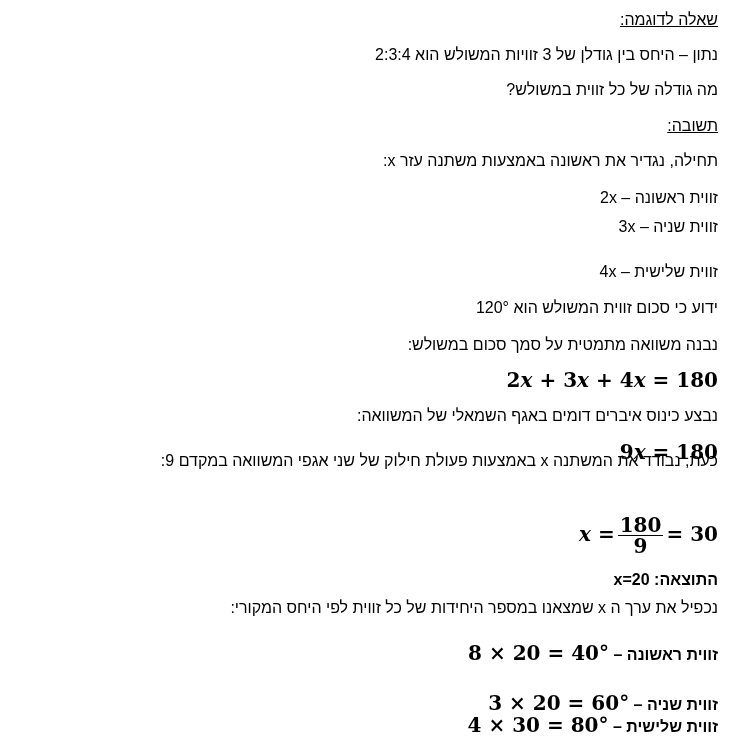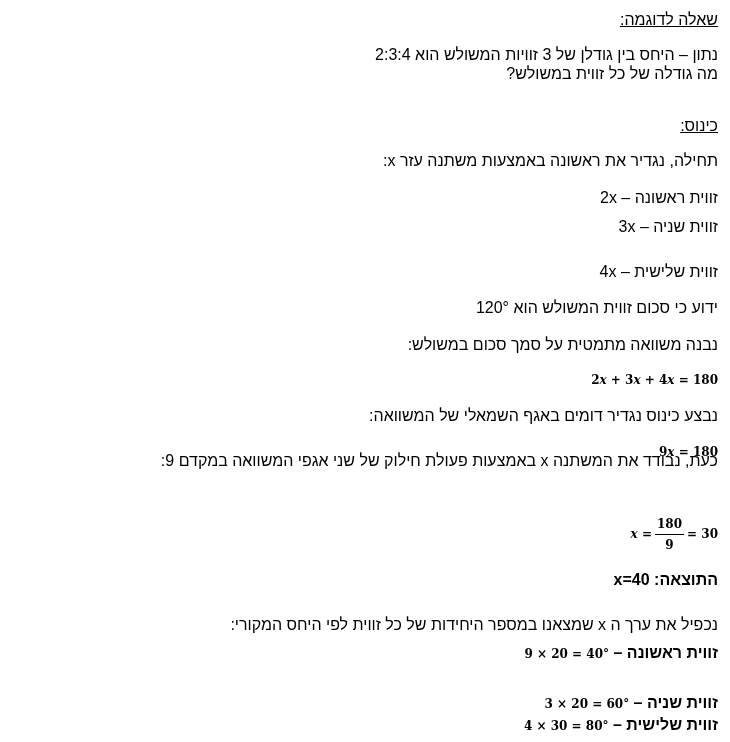--- a/index.html
+++ b/index.html
@@ -7,82 +7,82 @@
     width: 730px; height: 742px; position: relative; overflow: hidden;
     font-family: "Liberation Sans", sans-serif; font-size: 16px; color: #000;
   }
   .line {
     position: absolute; right: 12px; direction: rtl; text-align: right;
     white-space: nowrap; line-height: 20px;
   }
   .u { text-decoration: underline; }
   .b { font-weight: bold; }
   .math {
-    font-family: "DejaVu Serif", serif; font-weight: bold; font-size: 12px;
+    font-family: "DejaVu Serif", serif; font-weight: bold; font-size: 20px;
     direction: ltr; unicode-bidi: isolate;
   }
   .math i { font-style: italic; }
   .frac {
     display: inline-flex; flex-direction: column; align-items: center;
     vertical-align: middle; margin: 0 3px;
   }
   .frac .num { border-bottom: 1.5px solid #000; padding: 0 2px; line-height: 20px; }
   .frac .den { line-height: 20px; }
 </style>
 </head>
 <body>
 
 <div>
 
   <div class="line u" style="top:10px">שאלה לדוגמה:</div>
   <div class="line" style="top:45px">נתון – היחס בין גודלן של 3 זוויות המשולש הוא 2:3:4</div>
-  <div class="line" style="top:64px">מה גודלה של כל זווית במשולש?</div>
-  <div class="line u" style="top:116px">כינוס:</div>
+  <div class="line" style="top:80px">מה גודלה של כל זווית במשולש?</div>
+  <div class="line u" style="top:116px">תשובה:</div>
   <div class="line" style="top:151px">תחילה, נגדיר את ראשונה באמצעות משתנה עזר x:</div>
 
   <div class="line" style="top:188px">
     <span>זווית ראשונה – </span><span>2x</span>
   </div>
   <div class="line" style="top:217px">
     <span>זווית שניה – </span><span>3x</span>
   </div>
   <div class="line" style="top:262px">
     <span>זווית שלישית – </span><span>4x</span>
   </div>
 
   <div class="line" style="top:298px">ידוע כי סכום זווית המשולש הוא 120°</div>
   <div class="line" style="top:335px">נבנה משוואה מתמטית על סמך סכום במשולש:</div>
 
   <div class="line math" style="top:370px">
     <span>2</span><i>x</i> + <span>3</span><i>x</i> + <span>4</span><i>x</i> = <span>180</span>
   </div>
 
-  <div class="line" style="top:406px">נבצע כינוס נגדיר דומים באגף השמאלי של המשוואה:</div>
+  <div class="line" style="top:406px">נבצע כינוס איברים דומים באגף השמאלי של המשוואה:</div>
 
   <div class="line math" style="top:442px">
     <span>9</span><i>x</i> = <span>180</span>
   </div>
 
   <div class="line" style="top:451px">כעת, נבודד את המשתנה x באמצעות פעולת חילוק של שני אגפי המשוואה במקדם 9:</div>
 
   <div class="line math" style="top:512px; line-height:44px">
     <i>x</i> =<span class="frac">
         <span class="num">180</span>
         <span class="den">9</span>
       </span>= <span>30</span>
   </div>
 
   <div class="line b" style="top:570px">
-    <span>התוצאה: </span><span style="unicode-bidi:isolate;direction:ltr">x=40</span>
+    <span>התוצאה: </span><span style="unicode-bidi:isolate;direction:ltr">x=20</span>
   </div>
 
-  <div class="line" style="top:615px">נכפיל את ערך ה x שמצאנו במספר היחידות של כל זווית לפי היחס המקורי:</div>
+  <div class="line" style="top:598px">נכפיל את ערך ה x שמצאנו במספר היחידות של כל זווית לפי היחס המקורי:</div>
 
   <div class="line b" style="top:643px">
-    <span>זווית ראשונה – </span><span class="math">9 × 20 = 40°</span>
+    <span>זווית ראשונה – </span><span class="math">8 × 20 = 40°</span>
   </div>
   <div class="line b" style="top:693px">
     <span>זווית שניה – </span><span class="math">3 × 20 = 60°</span>
   </div>
   <div class="line b" style="top:715px">
     <span>זווית שלישית – </span><span class="math">4 × 30 = 80°</span>
   </div>
 
 </div>
 

